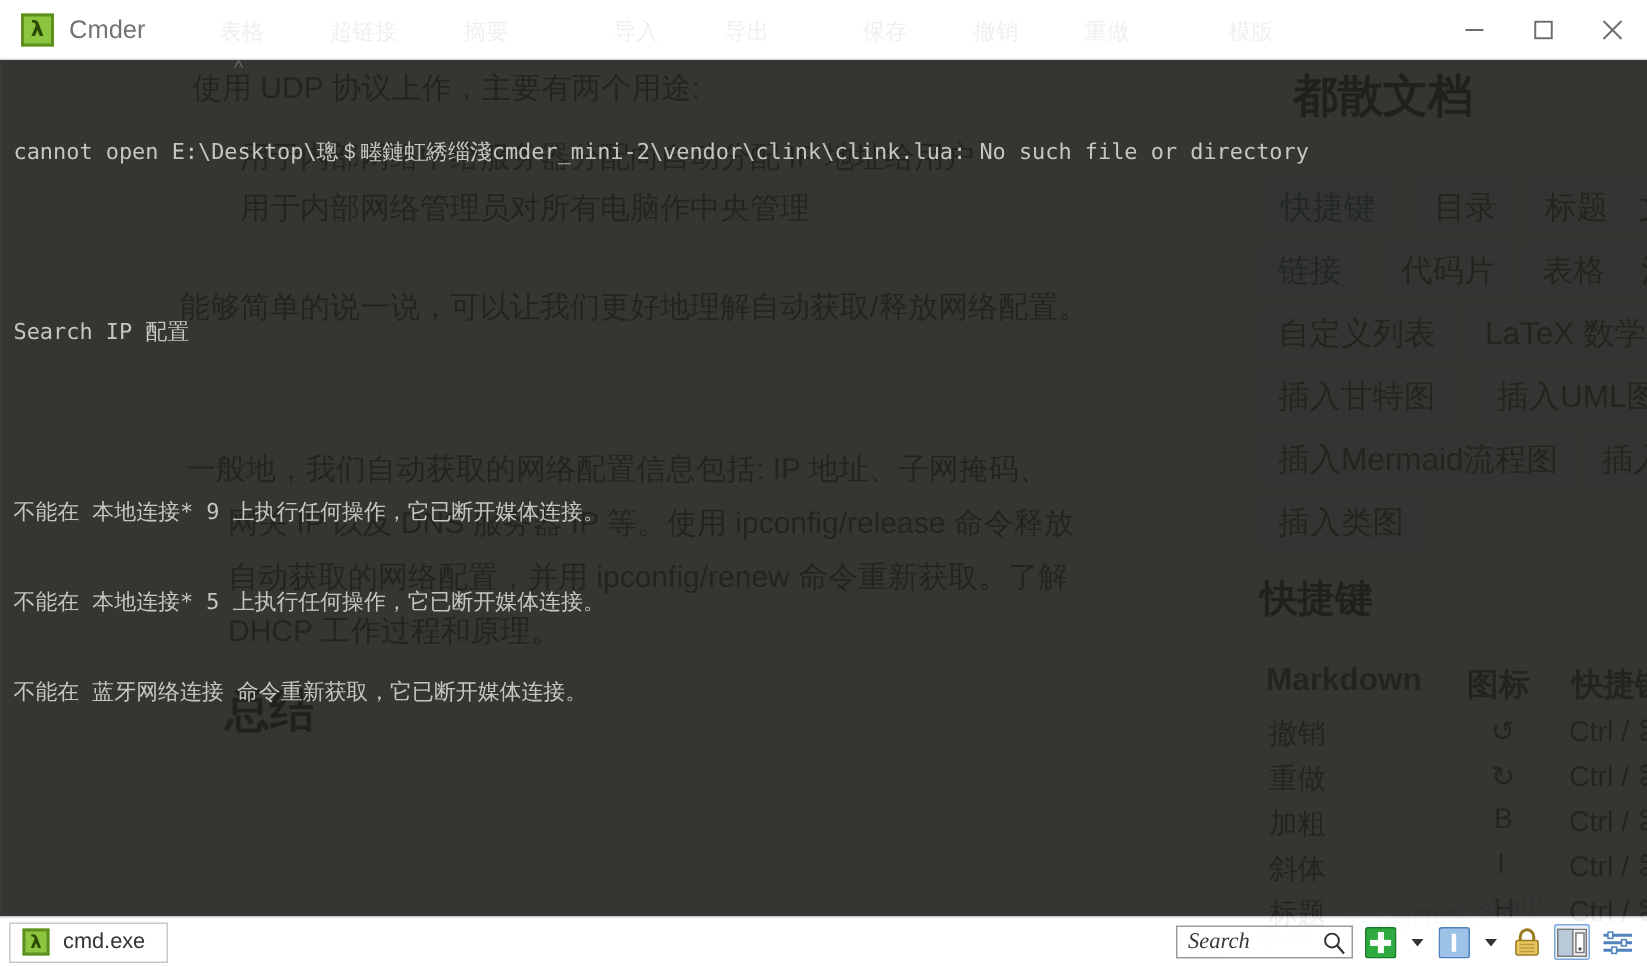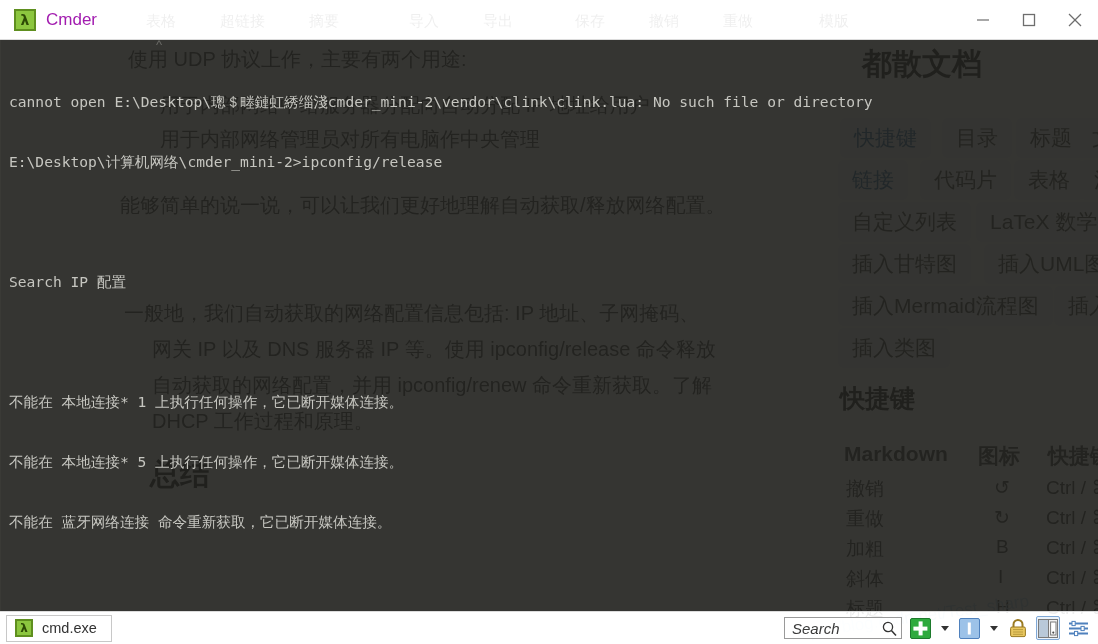--- a/index.html
+++ b/index.html
@@ -94,21 +94,21 @@
   .cmder-logo {
     width: 22px; height: 22px;
     background: #8cc63f;
     border: 2px solid #5f8f1f;
     display: flex; align-items: center; justify-content: center;
     font-size: 14px; color: #2d4a05; font-weight: bold;
     font-family: "DejaVu Sans", sans-serif;
     line-height: 1;
   }
   #title-text {
-    font-size: 17px; color: #a21caf;
+    font-size: 17px; color: #737373;
     font-family: "Liberation Sans", sans-serif;
   }
   #title-spacer { flex: 1; }
   .wc {
     width: 46px; height: 40px;
     display: flex; align-items: center; justify-content: center;
     color: #6e6e6e;
   }
   .wc svg { display: block; }
 
@@ -158,21 +158,21 @@
   }
   #searchbox {
     position: relative;
     width: 118px; height: 22px;
     border: 1px solid #9a9a9a;
     background: rgba(255,255,255,0.55);
     display: flex; align-items: center;
     padding-left: 7px;
   }
   #searchbox .ph {
-    font-family: Liberation Sans, sans-serif;
+    font-family: Liberation Serif, serif;
     font-style: italic;
     font-size: 15px;
     color: #3a3a3a;
   }
   #searchbox .mag {
     position: absolute; right: 3px; top: 2px;
   }
   .tbtn {
     width: 24px; height: 24px;
     display: flex; align-items: center; justify-content: center;
@@ -300,25 +300,24 @@
           <line x1="2" y1="2" x2="14" y2="14" stroke="#6e6e6e" stroke-width="1.3"></line>
           <line x1="14" y1="2" x2="2" y2="14" stroke="#6e6e6e" stroke-width="1.3"></line>
         </svg>
     </div>
   </div>
 
   <div id="term">
     <div class="scrollhint">^</div>
     <div id="term-inner">
       <div class="ln">cannot open E:\Desktop\璁＄畻鏈虹綉缁淺cmder_mini-2\vendor\clink\clink.lua: No such file or directory</div>
-      <div class="ln">E:\Desktop\计算机网络\cmder_mini-2&gt;ipconfig/release</div>
       <div class="blank"></div>
       <div class="ln">Search IP 配置</div>
       <div class="blank"></div>
-      <div class="ln">不能在 本地连接* 1 上执行任何操作，它已断开媒体连接。</div>
+      <div class="ln">不能在 本地连接* 9 上执行任何操作，它已断开媒体连接。</div>
       <div class="ln">不能在 本地连接* 5 上执行任何操作，它已断开媒体连接。</div>
       <div class="ln">不能在 蓝牙网络连接 命令重新获取，它已断开媒体连接。</div>
       <div class="blank"></div>
       
       
       
       
       
       
       

